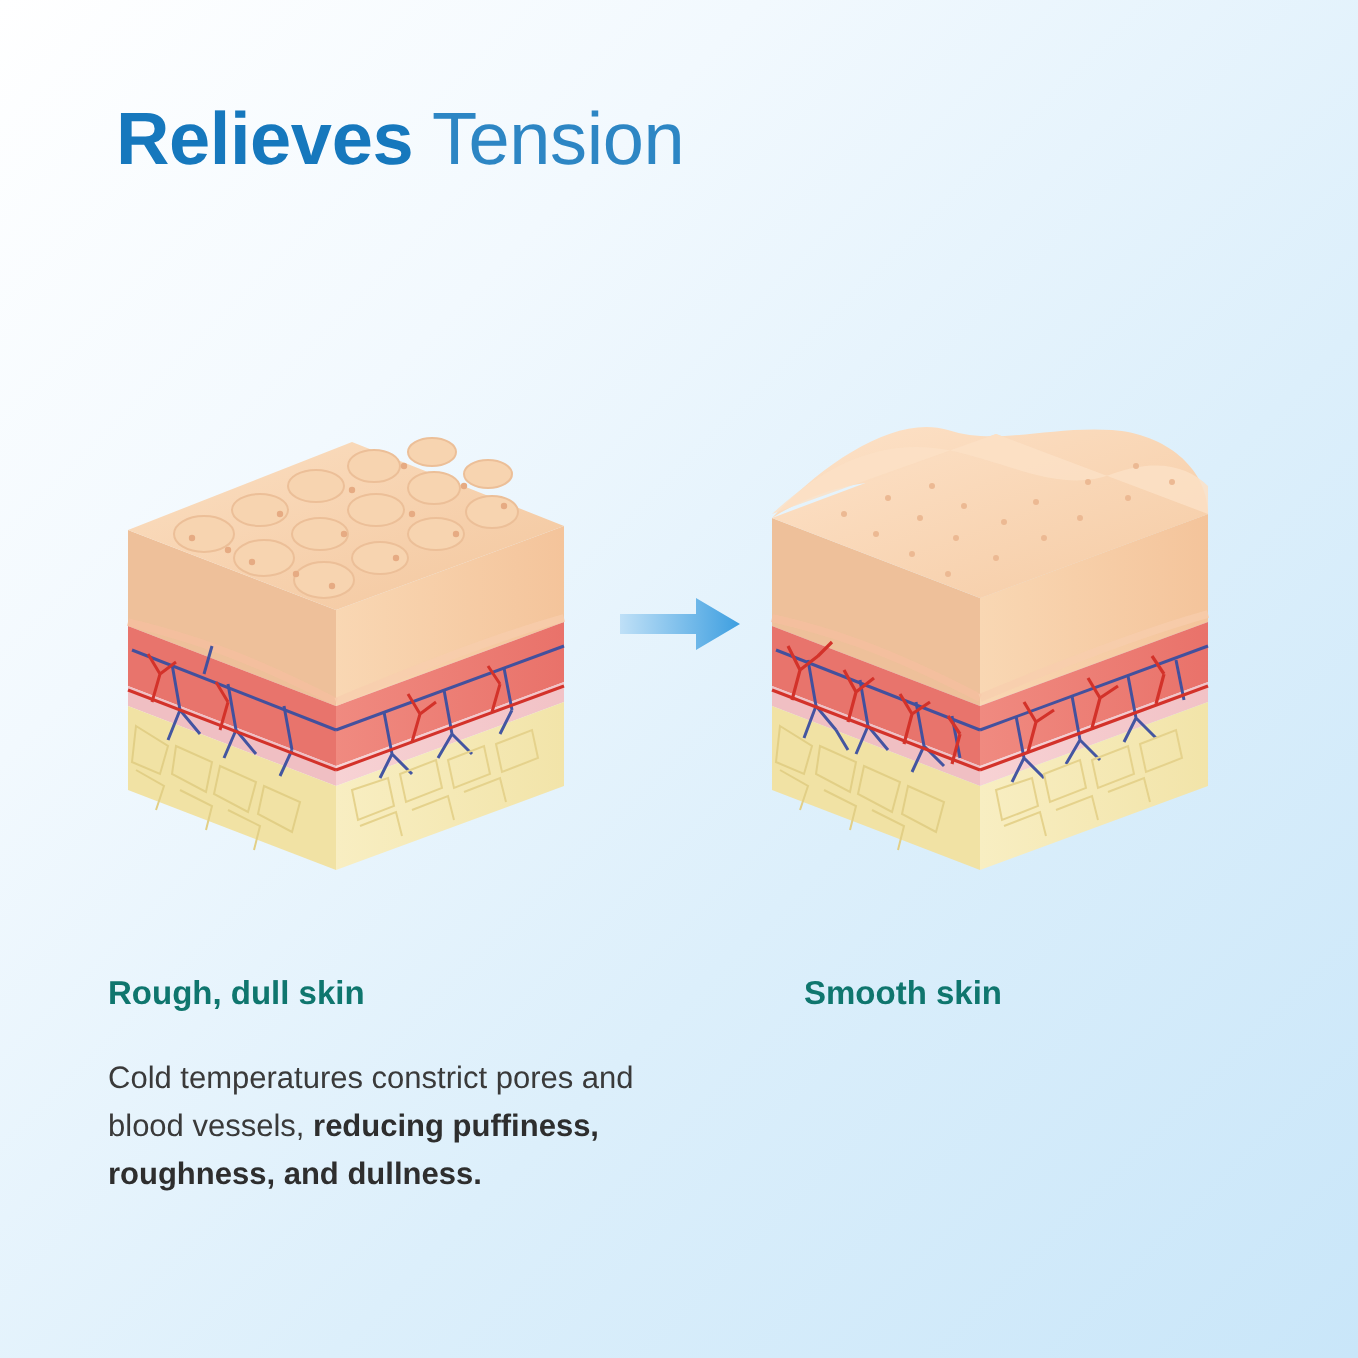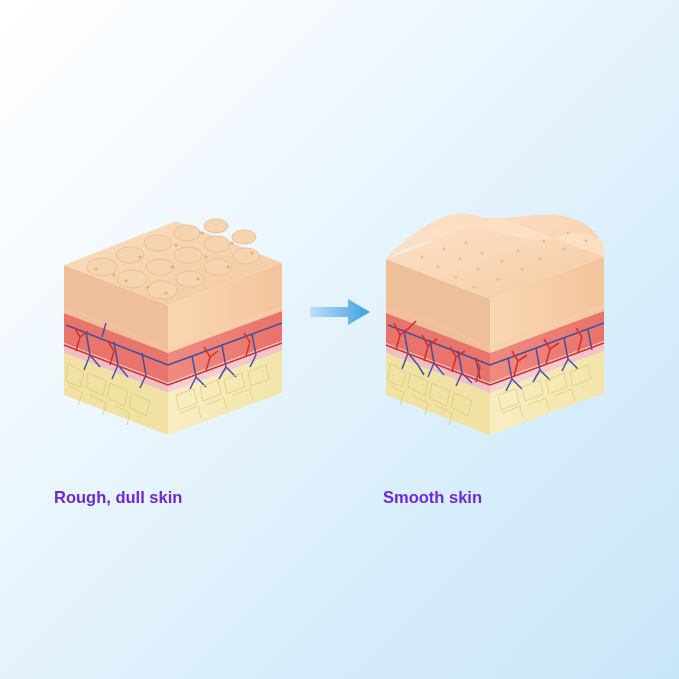--- a/index.html
+++ b/index.html
@@ -69,39 +69,42 @@
   .caption {
     position: absolute;
     width: 275px;
   }
   .cap-left  { left: 54px;  top: 488px; }
   .cap-right { left: 378px; top: 488px; }
 
   .cap-title {
     font-size: 16.5px;
     font-weight: bold;
-    color: #6d28d9;
+    color: #0f766e;
     margin-bottom: 21px;
     white-space: nowrap;
   }
-  .cap-title.indent { padding-left: 5px; }
+  .cap-title.indent { padding-left: 5px; margin-left: 19px; }
 
   .cap-body {
     font-size: 15.5px;
     line-height: 24px;
     color: #3a3a3a;
   }
   .cap-body b { font-weight: bold; color: #2e2e2e; }
 </style>
 </head>
 <body>
 
 <div class="page">
 
   <div class="headline">
+    <div class="line">
+      <span class="bold">Relieves</span><span class="light"> Tension</span>
+    </div>
   </div>
 
   <div class="illus">
 
     <div class="skin-block skin-left">
       <svg viewBox="0 0 235 260" width="235" height="260">
         <defs>
           <linearGradient id="epiL" x1="0" y1="0" x2="1" y2="0">
             <stop offset="0%" stop-color="#f9d7b3"></stop>
             <stop offset="100%" stop-color="#f4c49b"></stop>
@@ -345,19 +348,20 @@
           <path d="M124,218 l18,-7 l3,12"></path>
           <path d="M150,210 l18,-7 l3,12"></path>
           <path d="M176,201 l18,-7 l3,12"></path>
         </g>
       </svg>
     </div>
   </div>
 
   <div class="caption cap-left">
     <div class="cap-title">Rough, dull skin</div>
+    <div class="cap-body"><span>Cold temperatures constrict pores and blood vessels, </span><b>reducing puffiness, roughness, and dullness.</b></div>
   </div>
 
   <div class="caption cap-right">
     <div class="cap-title indent">Smooth skin</div>
   </div>
 
 </div>
 
 </body></html>

